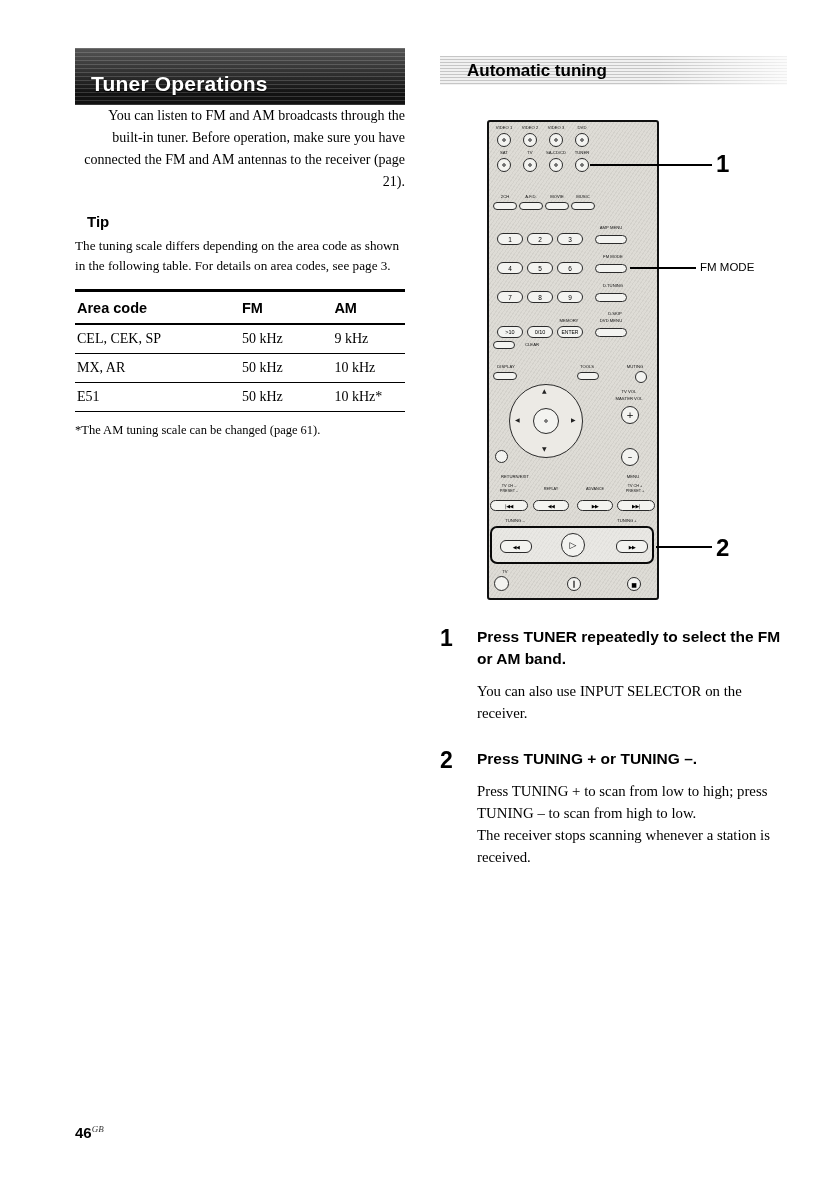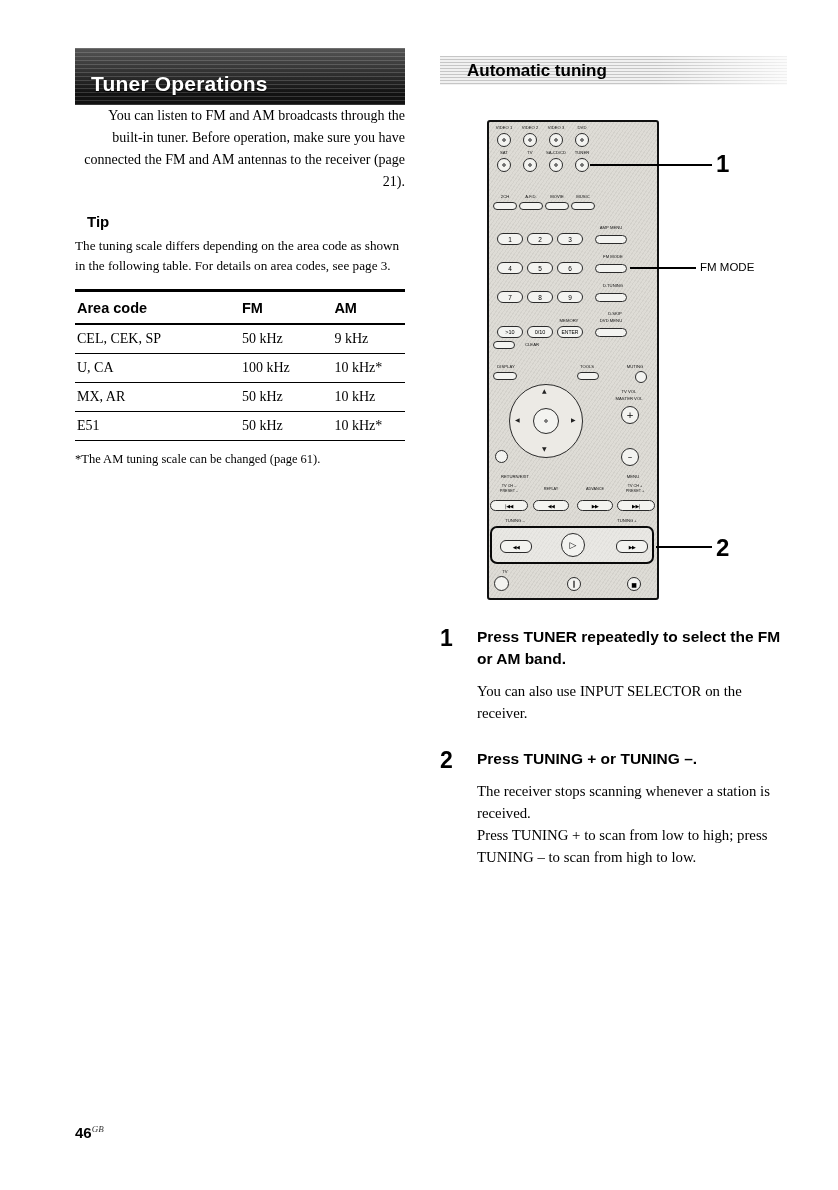--- a/index.html
+++ b/index.html
@@ -104,25 +104,20 @@
         <th>AM</th>
       </tr>
     </thead>
     <tbody>
       <tr>
         <td>CEL, CEK, SP</td>
         <td>50 kHz</td>
         <td>9 kHz</td>
       </tr>
       <tr>
-        <td>U, CA</td>
-        <td>100 kHz</td>
-        <td>10 kHz*</td>
-      </tr>
-      <tr>
         <td>MX, AR</td>
         <td>50 kHz</td>
         <td>10 kHz</td>
       </tr>
       <tr>
         <td>E51</td>
         <td>50 kHz</td>
         <td>10 kHz*</td>
       </tr>
     </tbody>
@@ -257,21 +252,21 @@
     <div class="step-num">1</div>
     <div class="step-content">
       <div class="step-title">Press TUNER repeatedly to select the FM or AM band.</div>
       <div class="step-body">You can also use INPUT SELECTOR on the receiver.</div>
     </div>
   </div>
   <div class="step">
     <div class="step-num">2</div>
     <div class="step-content">
       <div class="step-title">Press TUNING + or TUNING –.</div>
+      <div class="step-body">Press TUNING + to scan from low to high; press TUNING – to scan from high to low.</div>
       <div class="step-body">The receiver stops scanning whenever a station is received.</div>
-      <div class="step-body">Press TUNING + to scan from low to high; press TUNING – to scan from high to low.</div>
     </div>
   </div>
 </div>
 
 <div class="footer">
   <span>46</span><span class="region">GB</span>
 </div>
 
 </body></html>

